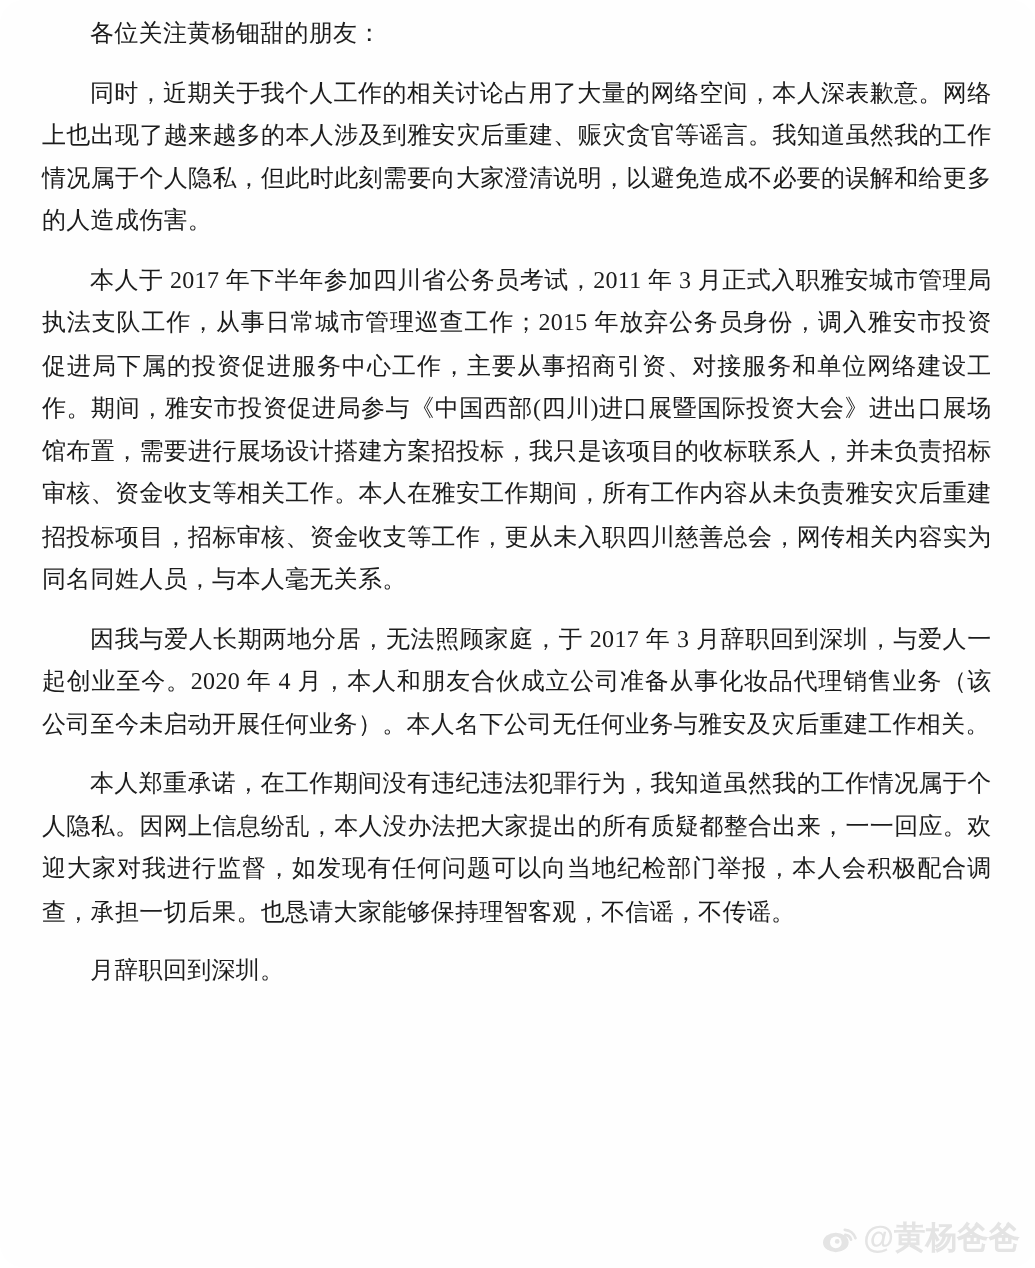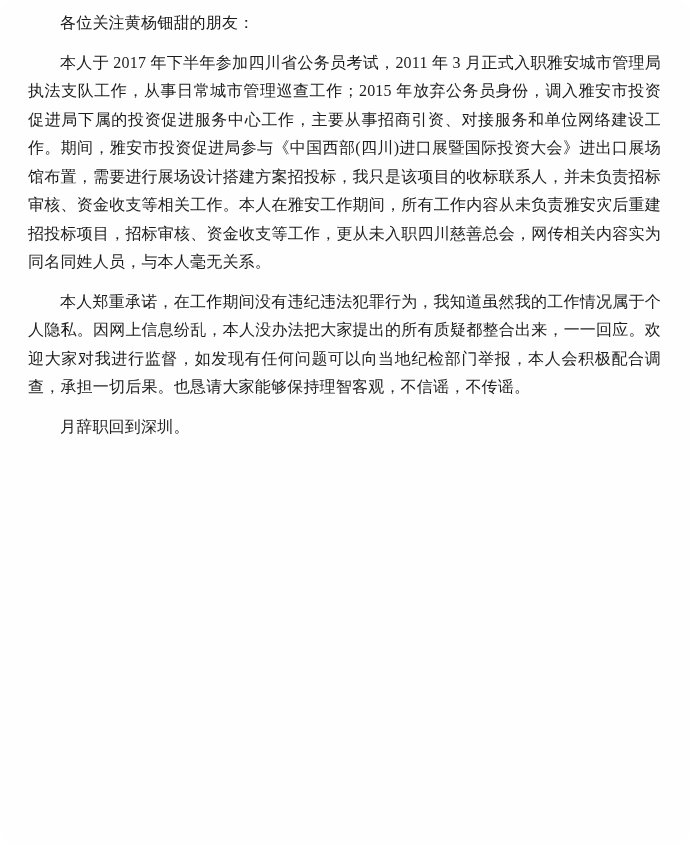--- a/index.html
+++ b/index.html
@@ -51,18 +51,32 @@
     width: 26px;
     height: 26px;
   }
 </style>
 </head>
 <body>
 
 <div class="page">
   <div class="doc">
     <p class="greeting">各位关注黄杨钿甜的朋友：</p>
+    <p>同时，近期关于我个人工作的相关讨论占用了大量的网络空间，本人深表歉意。网络上也出现了越来越多的本人涉及到雅安灾后重建、赈灾贪官等谣言。我知道虽然我的工作情况属于个人隐私，但此时此刻需要向大家澄清说明，以避免造成不必要的误解和给更多的人造成伤害。</p>
     <p>本人于 2017 年下半年参加四川省公务员考试，2011 年 3 月正式入职雅安城市管理局执法支队工作，从事日常城市管理巡查工作；2015 年放弃公务员身份，调入雅安市投资促进局下属的投资促进服务中心工作，主要从事招商引资、对接服务和单位网络建设工作。期间，雅安市投资促进局参与《中国西部(四川)进口展暨国际投资大会》进出口展场馆布置，需要进行展场设计搭建方案招投标，我只是该项目的收标联系人，并未负责招标审核、资金收支等相关工作。本人在雅安工作期间，所有工作内容从未负责雅安灾后重建招投标项目，招标审核、资金收支等工作，更从未入职四川慈善总会，网传相关内容实为同名同姓人员，与本人毫无关系。</p>
+    <p>因我与爱人长期两地分居，无法照顾家庭，于 2017 年 3 月辞职回到深圳，与爱人一起创业至今。2020 年 4 月，本人和朋友合伙成立公司准备从事化妆品代理销售业务（该公司至今未启动开展任何业务）。本人名下公司无任何业务与雅安及灾后重建工作相关。</p>
     <p>本人郑重承诺，在工作期间没有违纪违法犯罪行为，我知道虽然我的工作情况属于个人隐私。因网上信息纷乱，本人没办法把大家提出的所有质疑都整合出来，一一回应。欢迎大家对我进行监督，如发现有任何问题可以向当地纪检部门举报，本人会积极配合调查，承担一切后果。也恳请大家能够保持理智客观，不信谣，不传谣。</p>
     <p>月辞职回到深圳。</p>
   </div>
 
+  <div class="watermark">
+    <span class="wm-icon">
+      <svg viewBox="0 0 28 28" width="26" height="26" aria-hidden="true">
+        <ellipse cx="11" cy="17.5" rx="9.2" ry="7" fill="#e4e4e4"></ellipse>
+        <circle cx="11" cy="17.5" r="4.2" fill="#fefefe"></circle>
+        <circle cx="12" cy="16.8" r="1.7" fill="#e4e4e4"></circle>
+        <path d="M17.5 8.5 a8.5 8.5 0 0 1 7.6 6" fill="none" stroke="#e4e4e4" stroke-width="2" stroke-linecap="round"></path>
+        <path d="M17.8 12.2 a4.6 4.6 0 0 1 4.1 3.3" fill="none" stroke="#e4e4e4" stroke-width="2" stroke-linecap="round"></path>
+      </svg>
+    </span>
+    <span>@黄杨爸爸</span>
+  </div>
 </div>
 
 </body></html>

